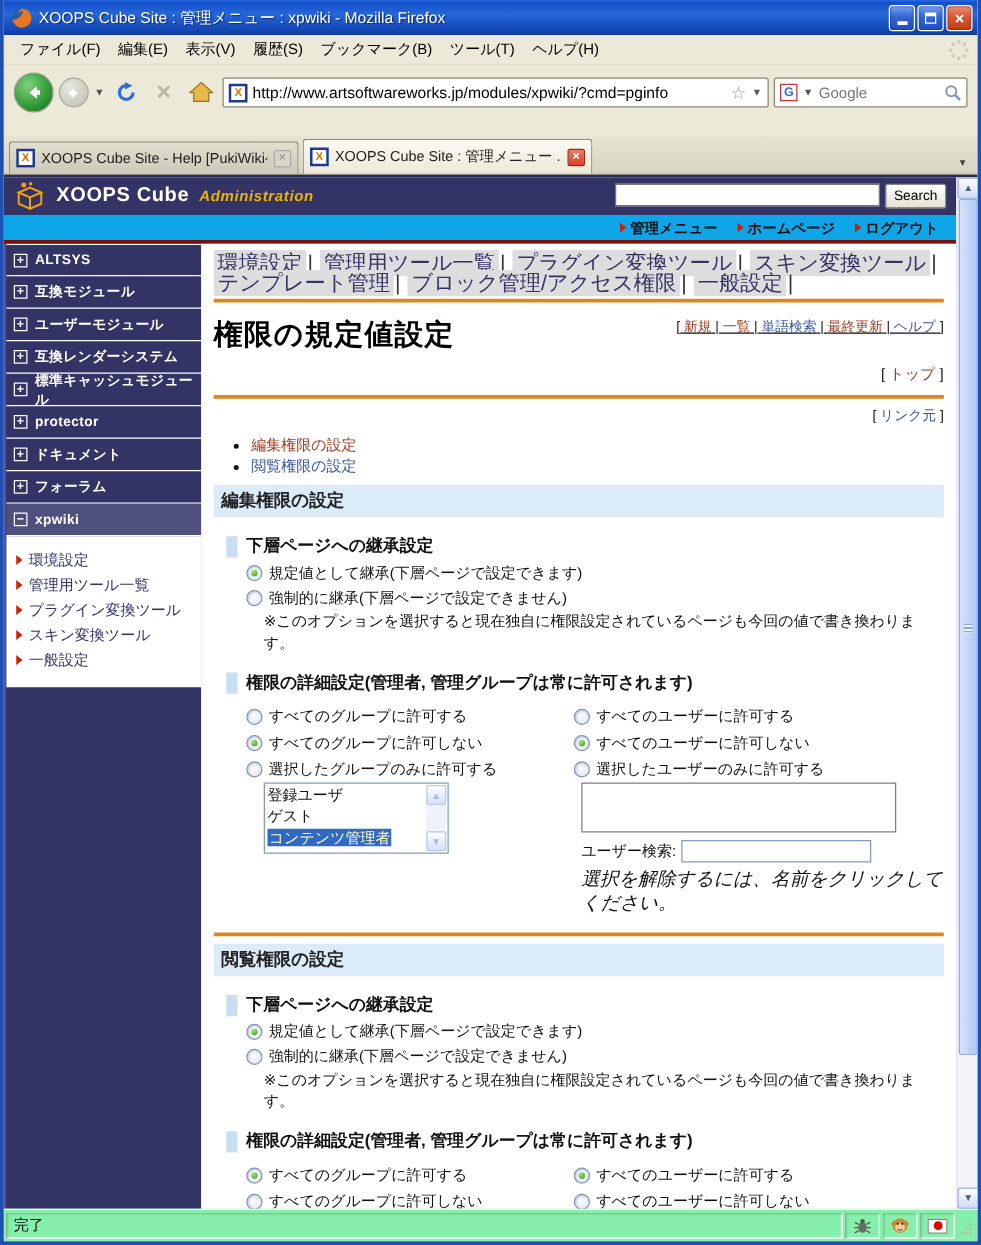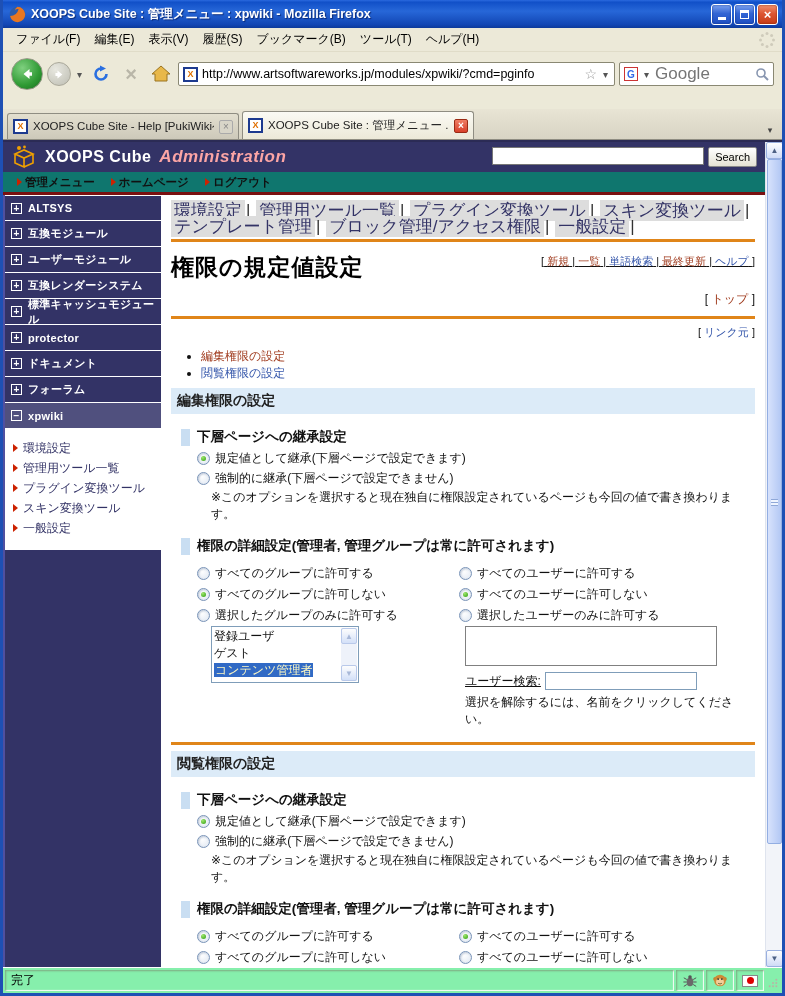--- a/index.html
+++ b/index.html
@@ -7,21 +7,21 @@
   body { font-family: "Liberation Sans", "DejaVu Sans", sans-serif; }
 
   .window { width:785px; height:996px; display:flex; flex-direction:column;
     border-left:3px solid #1e50b4; border-right:3px solid #1e50b4; border-bottom:3px solid #1e50b4;
     background:#ece9d8; overflow:hidden; }
 
   
   .titlebar { height:28px; flex:0 0 28px; display:flex; align-items:center; padding:0 4px 0 6px;
     background:linear-gradient(180deg,#2a69de 0%, #1150c8 8%, #2767d8 40%, #1246b4 88%, #0d3a9a 100%); }
   .fx-icon { width:17px; height:17px; margin-right:5px; flex:0 0 17px; }
-  .title-text { color:#fff; font-weight:bold; font-size:12.5px; text-shadow:1px 1px 1px #0a2a77;
+  .title-text { color:#fff; font-weight:normal; font-size:12.5px; text-shadow:1px 1px 1px #0a2a77;
     flex:1; white-space:nowrap; overflow:hidden; }
   .winbtn { width:21px; height:21px; margin-left:2px; border:1px solid #fff; border-radius:3px;
     display:flex; align-items:center; justify-content:center; color:#fff; font-size:13px; font-weight:bold;
     background:linear-gradient(180deg,#7da2ee,#3365d4 45%,#1e4ec0); box-shadow:inset 0 0 2px #0c2e86; }
   .winbtn.close { background:linear-gradient(180deg,#f0926f,#dd5633 45%,#c63c16); box-shadow:inset 0 0 2px #7c1d02; }
   .winbtn .min-glyph { width:8px; height:3px; background:#fff; margin-top:9px; }
   .winbtn .restore-glyph { width:9px; height:9px; border:1px solid #fff; border-top:3px solid #fff; }
 
   
   .menubar { height:24px; flex:0 0 24px; background:#ece9d8; display:flex; align-items:center;
@@ -43,21 +43,21 @@
     display:flex; align-items:center; padding:0 4px; gap:4px; min-width:0; }
   .favicon { width:15px; height:15px; flex:0 0 15px; background:#fff; border:2px solid #1d3a8f; color:#e07000;
     font-size:9px; font-weight:bold; display:flex; align-items:center; justify-content:center; line-height:1; }
   .url-input { flex:1; border:none; outline:none; font-size:12.5px; color:#000; min-width:0;
     font-family:"Liberation Sans","DejaVu Sans",sans-serif; }
   .star { color:#999; font-size:14px; }
   .searchbox { width:155px; height:24px; background:#fff; border:1px solid #8a8873; border-radius:2px;
     display:flex; align-items:center; padding:0 4px; gap:4px; }
   .g-icon { width:14px; height:14px; border:1px solid #c33; background:#fff; color:#3369e8; font-weight:bold;
     font-size:10px; display:flex; align-items:center; justify-content:center; }
-  .search-input { flex:1; border:none; outline:none; font-size:17px; color:#aaa; min-width:0;
+  .search-input { flex:1; border:none; outline:none; font-size:12px; color:#aaa; min-width:0;
     font-family:"Liberation Sans","DejaVu Sans",sans-serif; }
   .bookmarks-strip { height:13px; flex:0 0 13px; background:#ece9d8; }
 
   
   .tabbar { height:31px; flex:0 0 31px; background:linear-gradient(180deg,#e8e4d4,#d8d4c4); display:flex;
     align-items:flex-end; padding:0 4px; gap:3px; border-bottom:1px solid #8f8d82; }
   .tab { height:26px; width:232px; border:1px solid #8f8d82; border-bottom:none; border-radius:3px 3px 0 0;
     display:flex; align-items:center; padding:0 5px; gap:5px; font-size:11.5px; color:#222;
     background:linear-gradient(180deg,#e3dfcf,#cdc9ba); }
   .tab.active { background:linear-gradient(180deg,#fbfaf4,#ece9d8); height:28px; }
@@ -66,28 +66,28 @@
     display:flex; align-items:center; justify-content:center; border-radius:2px; line-height:1; }
   .tab-close.hot { background:linear-gradient(180deg,#ef7d63,#d8402a); border-color:#9a2a14; color:#fff; font-weight:bold; }
   .tab-overflow { margin-left:auto; width:16px; height:18px; display:flex; align-items:center; justify-content:center;
     font-size:9px; color:#444; }
 
   
   .content-wrap { flex:1; display:flex; min-height:0; border-top:2px solid #2b2b55; }
   .site-col { flex:1; display:flex; flex-direction:column; min-width:0; }
   .admin-header { height:30px; flex:0 0 30px; background:#333366; display:flex; align-items:center; padding:0 8px; gap:8px; }
   .brand { color:#fff; font-weight:bold; font-size:16px; letter-spacing:.5px; }
-  .product { color:#fca5a5; font-weight:bold; font-size:17px; font-style:italic; letter-spacing:.5px; }
+  .product { color:#eab308; font-weight:bold; font-size:12px; font-style:italic; letter-spacing:.5px; }
   .hdr-search { margin-left:auto; display:flex; align-items:flex-start; gap:4px; }
   .hdr-search input { width:212px; height:18px; border:1px solid #777; font-size:11px; padding:0 3px;
     font-family:"Liberation Sans","DejaVu Sans",sans-serif; }
   .hdr-search button { height:20px; font-size:11px; background:linear-gradient(180deg,#fff,#e4e2d4);
     border:1px solid #888; border-radius:2px; padding:0 6px; font-family:"Liberation Sans","DejaVu Sans",sans-serif; }
-  .admin-links { height:23px; flex:0 0 23px; background:#0f766e; border-bottom:3px solid #7a1010;
-    display:flex; align-items:center; gap:16px; padding:0 14px; }
+  .admin-links { height:23px; flex:0 0 23px; background:#0ea5e9; border-bottom:3px solid #7a1010;
+    display:flex; align-items:center; justify-content:flex-end; gap:16px; padding:0 14px; }
   .admin-link { font-size:11.5px; font-weight:bold; color:#111; display:flex; align-items:center; gap:3px; }
   .red-arrow { width:0; height:0; border-left:5px solid #cc2200; border-top:4px solid transparent; border-bottom:4px solid transparent; display:inline-block; }
 
   .site-body { flex:1; display:flex; min-height:0; }
 
   
   .sidebar { width:158px; flex:0 0 158px; background:#333366; border-left:2px solid #5050a0; overflow:hidden; }
   .mod-item { height:26px; display:flex; align-items:center; gap:6px; padding:0 6px; color:#fff;
     font-size:11px; font-weight:bold; border-bottom:1px solid #fff; letter-spacing:.3px; }
   .mod-item:first-child { border-top:1px solid #fff; }
@@ -131,24 +131,24 @@
   .listbox { width:148px; height:57px; border:1px solid #7f9db9; background:#fff; position:relative;
     padding:1px 18px 1px 2px; margin:2px 0 0 14px; overflow:hidden; }
   .listbox .li { font-size:12px; line-height:17px; white-space:nowrap; }
   .listbox .li span[data-state="selected"] { background:#316ac5; color:#fef9c3; padding:0 1px; }
   .lb-scroll { position:absolute; right:1px; top:1px; bottom:1px; width:16px; background:#eef2fa; display:flex;
     flex-direction:column; justify-content:space-between; }
   .lb-arrow { height:16px; background:linear-gradient(180deg,#fdfdfd,#d3e0f8); border:1px solid #b9c9ea;
     border-radius:2px; color:#a8b8d8; font-size:8px; display:flex; align-items:center; justify-content:center; }
   .user-area { padding-left:6px; }
   .userbox { width:252px; height:40px; border:1px solid #808080; background:#fff; margin-top:2px; }
-  .user-search-row { display:flex; align-items:center; gap:4px; margin-top:6px; font-size:12px;text-decoration:underline; }
+  .user-search-row { display:flex; align-items:center; gap:4px; margin-top:6px; font-size:12px; }
   .user-search-row input { width:152px; height:18px; border:1px solid #7f9db9; font-size:12px; padding:0 2px;
     font-family:"Liberation Sans","DejaVu Sans",sans-serif; }
-  .deselect-note { font-size:12px; margin-top:4px; color:#111; }
+  .deselect-note { font-size:15px; margin-top:4px; color:#111;font-style:italic; }
 
   
   .scrollbar { width:17px; flex:0 0 17px; background:#f2f4f9; position:relative; border-left:1px solid #dfe4ee; }
   .sb-btn { position:absolute; left:0; width:17px; height:17px; background:linear-gradient(180deg,#fefefe,#cfdbf7);
     border:1px solid #9ab0e0; border-radius:2px; color:#4d6185; font-size:8px; display:flex; align-items:center; justify-content:center; }
   .sb-up { top:0; }
   .sb-down { bottom:0; }
   .sb-thumb { position:absolute; left:1px; top:17px; width:15px; height:685px;
     background:linear-gradient(90deg,#d7e2fc,#b3c8f4); border:1px solid #93aee2; border-radius:2px; }
   .sb-thumb::after { content:""; position:absolute; left:3px; right:3px; top:50%; height:7px; margin-top:-3px;

